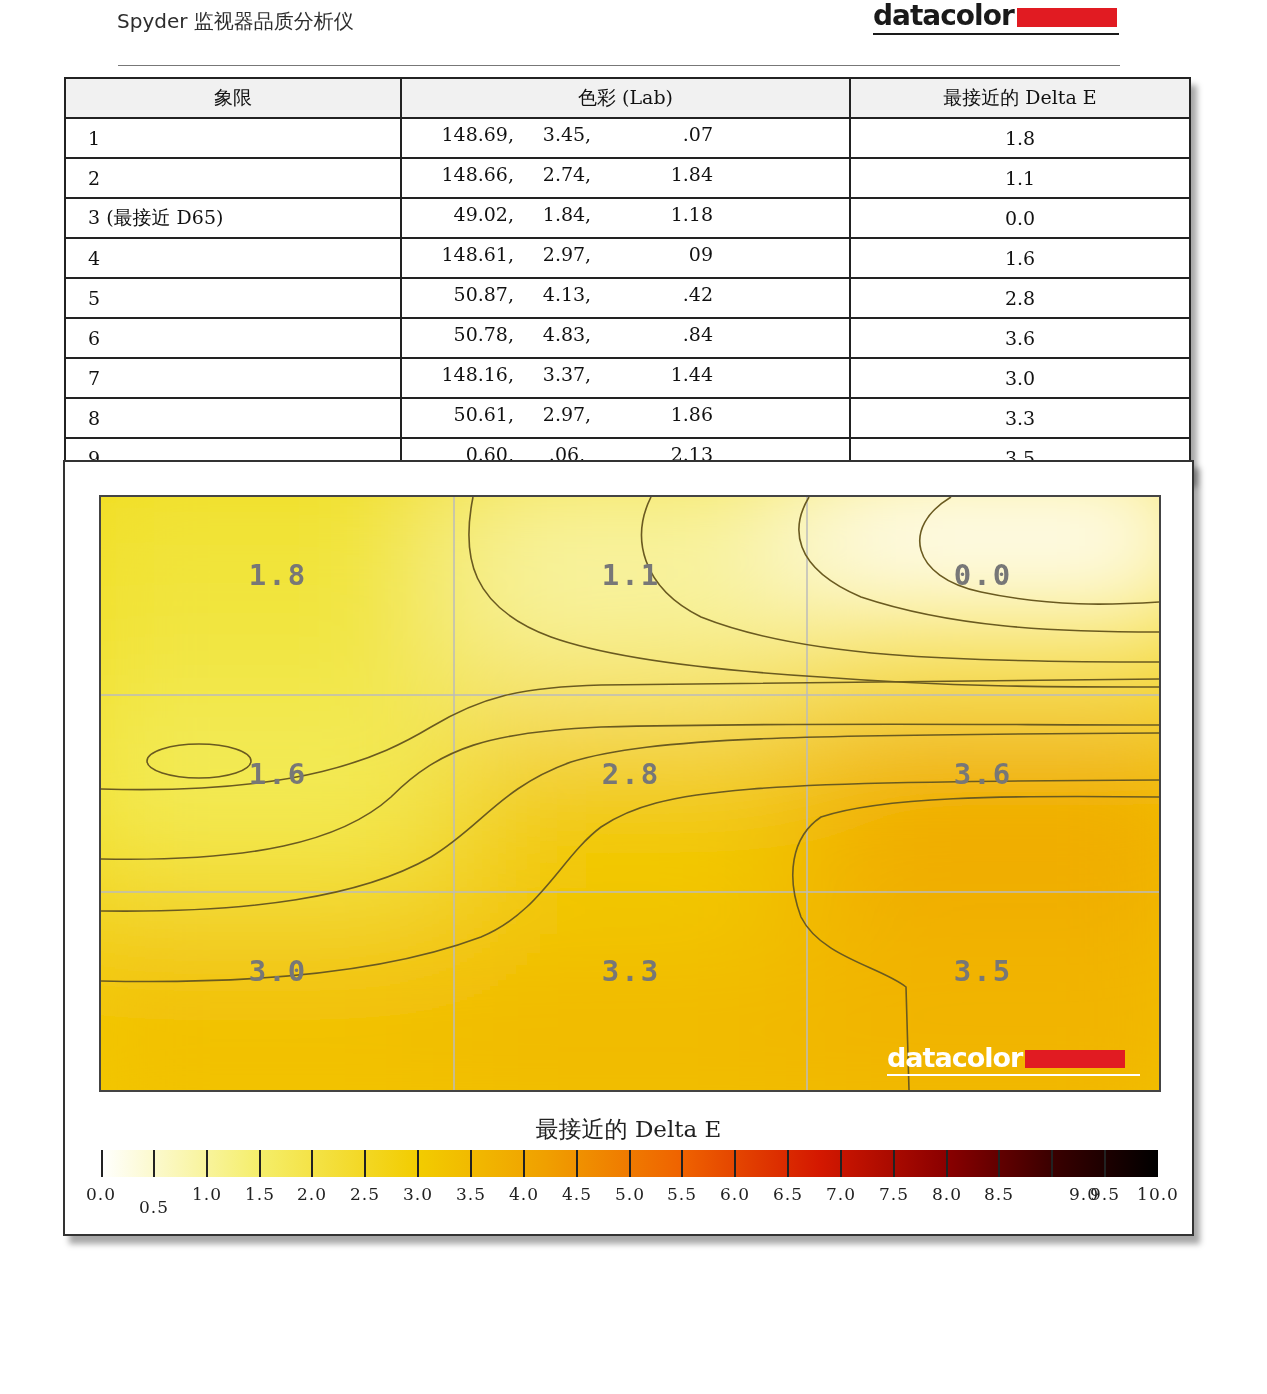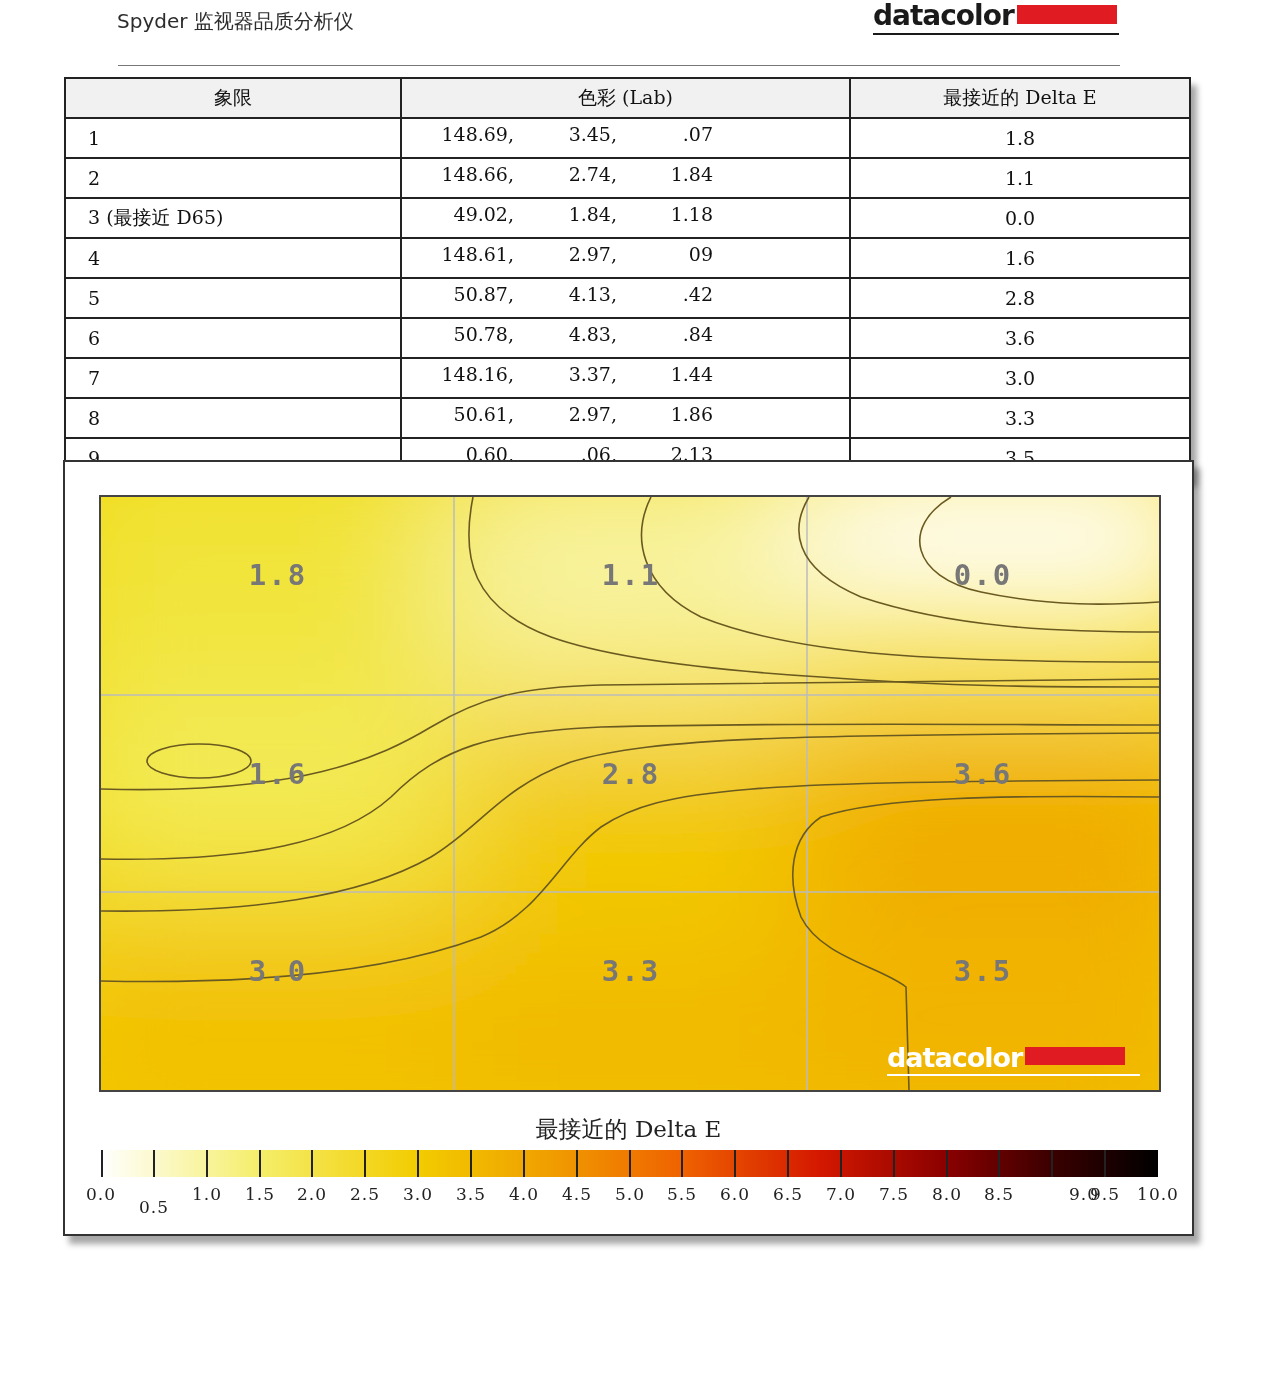--- a/index.html
+++ b/index.html
@@ -3,21 +3,21 @@
 <meta charset="utf-8">
 <style>
   html, body { margin:0; padding:0; background:#ffffff; }
   body { width:1267px; height:1394px; position:relative; overflow:hidden; font-family:"DejaVu Sans", sans-serif; color:#111; }
 
   .title-wrap { position:absolute; left:63px; top:6px; width:440px; height:50px; }
   .title-main { position:absolute; left:0; top:8px; font-size:31px; letter-spacing:-1px; color:#111; white-space:nowrap; }
   .title-sub { position:absolute; left:54px; top:2px; font-size:20px; color:#222; white-space:nowrap; opacity:.95; }
   .header-rule { position:absolute; left:118px; top:65px; width:1002px; height:1px; background:#777; }
 
-  .logo { position:absolute; display:flex; align-items:center; }
+  .logo { position:absolute; display:flex; align-items:flex-end; }
   .logo .word { font-family:"DejaVu Sans", sans-serif; font-weight:bold; letter-spacing:-1px; line-height:1; }
   .logo .bar { background:#e11b22; }
   .logo .underline { position:absolute; left:0; bottom:-5px; height:2px; }
   .logo-top { left:873px; top:2px; }
   .logo-top .word { font-size:28px; color:#1a1a1a; }
   .logo-top .bar { width:100px; height:19px; margin-left:3px; margin-bottom:3px; }
   .logo-top .underline { width:246px; background:#1a1a1a; }
   .logo-chart { left:886px; top:1046px; }
   .logo-chart .word { font-size:27px; color:#fff; }
   .logo-chart .bar { width:100px; height:18px; margin-left:3px; margin-bottom:3px; }
@@ -25,21 +25,21 @@
 
   .table-box { position:absolute; left:64px; top:77px; width:1127px; box-shadow:6px 8px 6px rgba(0,0,0,.35); }
   table.lab { border-collapse:collapse; width:1127px; font-family:"DejaVu Serif", serif; font-size:19px; }
   table.lab td, table.lab th { border:2px solid #222; height:30px; padding:4px; }
   table.lab th { background:#f1f1f1; font-weight:normal; text-align:center; }
   table.lab td.q { padding-left:22px; width:308px; }
   table.lab td.lab-cell { width:439px; position:relative; }
   table.lab td.de { text-align:center; }
   .labv { position:absolute; top:4px; text-align:right; }
   .labv.l { left:0; width:112px; }
-  .labv.a { left:115px; width:100px; }
+  .labv.a { left:115px; width:100px;text-align:center; }
   .labv.b { left:215px; width:96px; }
 
   .chart-frame { position:absolute; left:63px; top:460px; width:1127px; height:772px; border:2px solid #333; background:#fff; box-shadow:6px 8px 6px rgba(0,0,0,.35); }
   .plot { position:absolute; left:34px; top:33px; width:1058px; height:593px; border:2px solid #444; overflow:hidden; }
   .plot svg { display:block; }
   .cell-label { position:absolute; font-family:"DejaVu Sans Mono", monospace; font-weight:bold; font-size:29px; color:#777; letter-spacing:2px; transform:translate(-50%,-50%); }
 
   .legend-title { position:absolute; left:0; width:100%; top:652px; text-align:center; font-family:"DejaVu Serif", serif; font-size:23px; color:#222; }
   .legend-bar { position:absolute; left:36px; top:688px; width:1057px; height:27px; }
   .legend-ticks { position:absolute; left:36px; top:722px; width:1057px; height:22px; }

